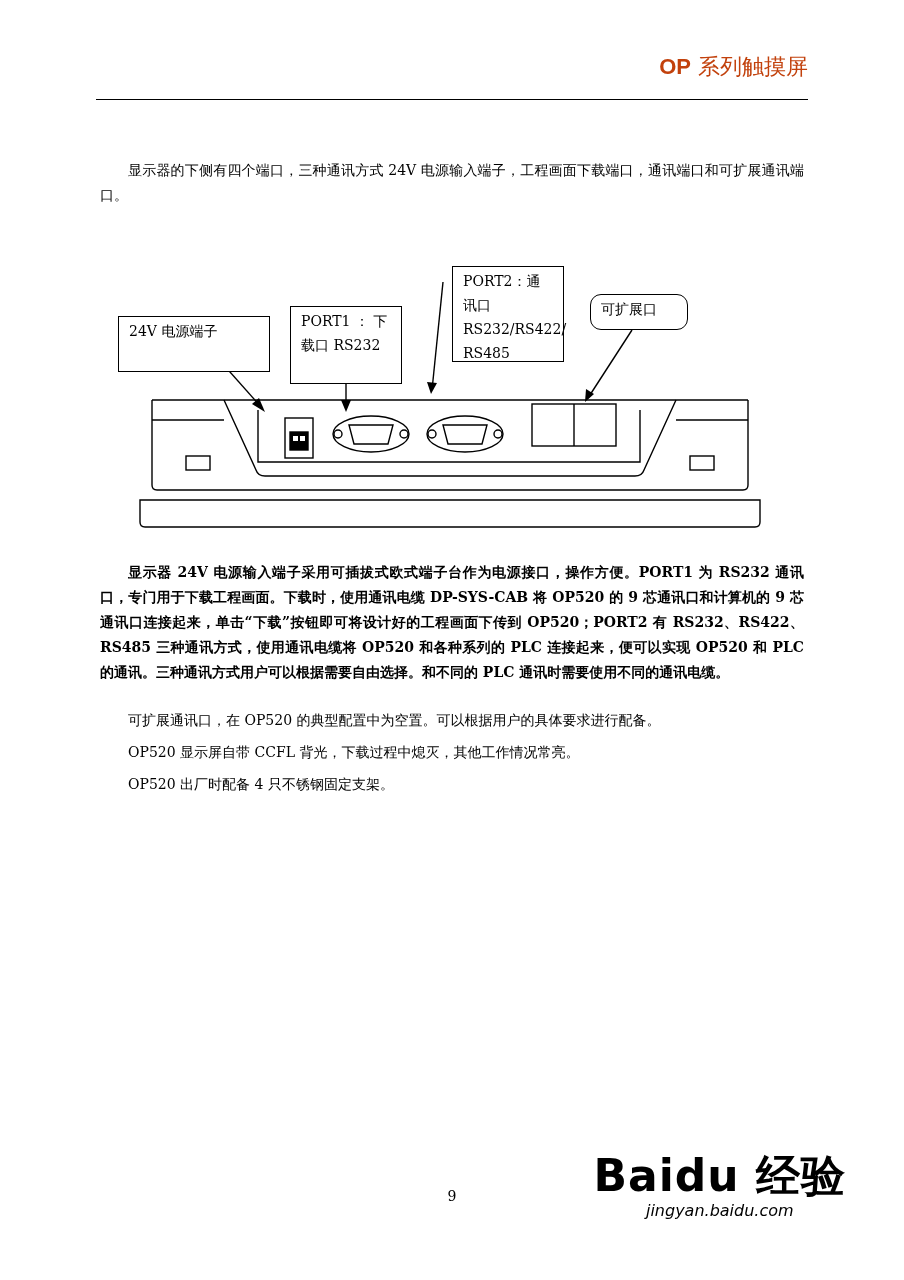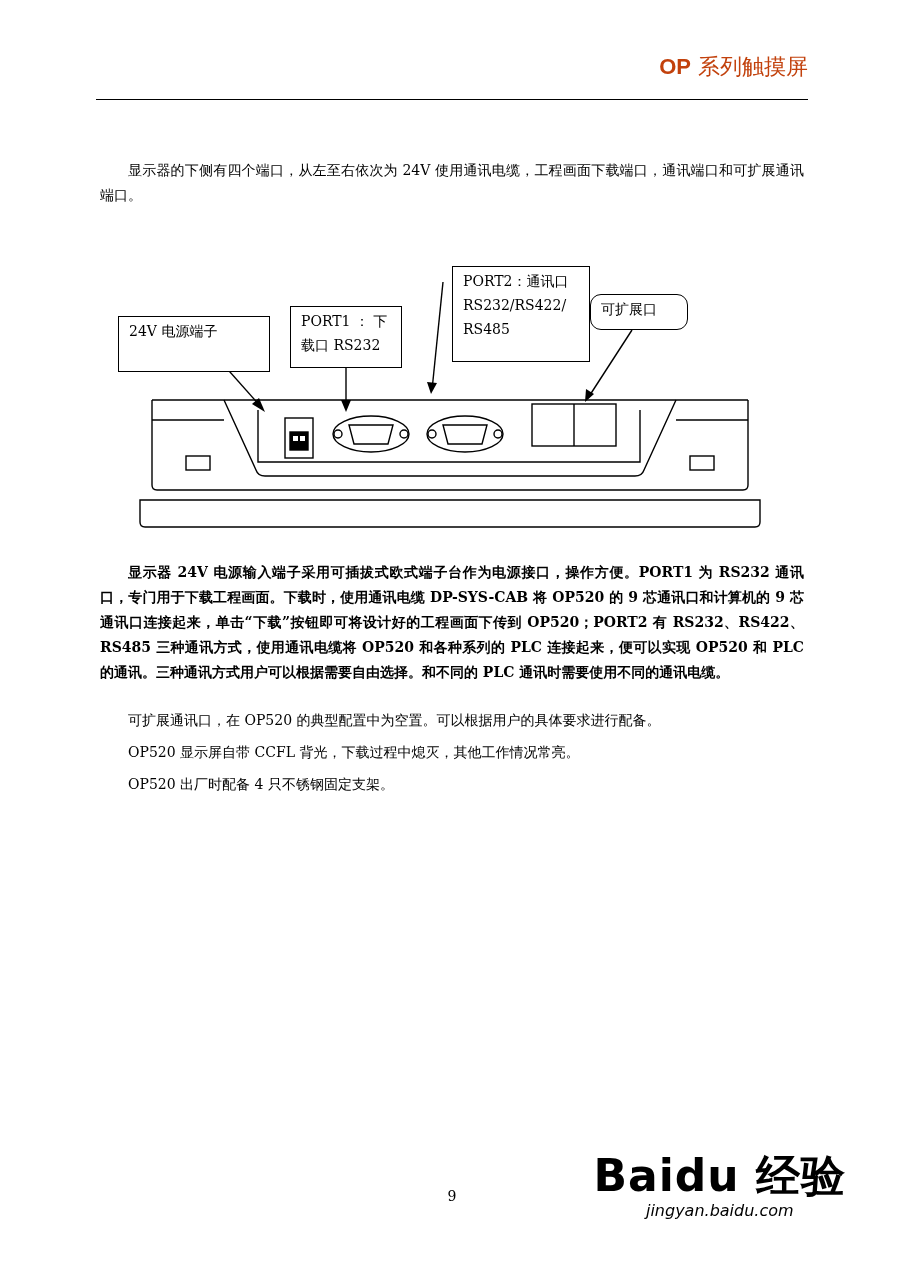--- a/index.html
+++ b/index.html
@@ -20,21 +20,21 @@
   .watermark .wm-url { font-size: 16px; font-style: italic; line-height: 22px; }
 </style>
 </head>
 <body>
 
 <div class="header-title">
   <span class="bold">OP</span><span> 系列触摸屏</span>
 </div>
 <div class="header-rule"></div>
 
-<p class="para" style="top:158px;">显示器的下侧有四个端口，从左至右依次为 24V 使用通讯电缆，工程画面下载端口，通讯端口和可扩展通讯端口。</p>
+<p class="para" style="top:158px;">显示器的下侧有四个端口，三种通讯方式 24V 电源输入端子，工程画面下载端口，通讯端口和可扩展通讯端口。</p>
 
 <svg class="diagram" viewBox="0 0 904 1280" xmlns="http://www.w3.org/2000/svg">
   <g fill="none" stroke="#000" stroke-width="1.4">
 
     <path d="M140 522 L140 500 L760 500 L760 522 Q760 527 755 527 L145 527 Q140 527 140 522 Z"></path>
     <path d="M152 400 L152 485 Q152 490 157 490 L743 490 Q748 490 748 485 L748 400"></path>
     <line x1="152" y1="400" x2="748" y2="400"></line>
     <line x1="152" y1="420" x2="224" y2="420"></line>
     <line x1="676" y1="420" x2="748" y2="420"></line>
 
@@ -75,25 +75,25 @@
     <polygon points="265,412 252,404 259,398"></polygon>
     <polygon points="346,412 341,400 351,400"></polygon>
     <polygon points="431,394 427,382 437,383"></polygon>
     <polygon points="585,402 586,389 594,394"></polygon>
   </g>
 </svg>
 
 <div class="label-box" style="left:118px; top:316px; width:152px; height:56px;">
   <span>24V 电源端子</span>
 </div>
-<div class="label-box" style="left:290px; top:306px; width:112px; height:62px;">
+<div class="label-box" style="left:290px; top:306px; width:112px; height:78px;">
   <div>PORT1 ： 下</div>
   <div>载口 RS232</div>
 </div>
-<div class="label-box" style="left:452px; top:266px; width:138px; height:96px;">
+<div class="label-box" style="left:452px; top:266px; width:112px; height:96px;">
   <div>PORT2：通讯口</div>
   <div>RS232/RS422/</div>
   <div>RS485</div>
 </div>
 <div class="label-box" style="left:590px; top:294px; width:98px; height:36px;border-radius:11px;">
   <span>可扩展口</span>
 </div>
 
 <p class="para" style="top:560px;font-weight:bold;">显示器 24V 电源输入端子采用可插拔式欧式端子台作为电源接口，操作方便。PORT1 为 RS232 通讯口，专门用于下载工程画面。下载时，使用通讯电缆 DP-SYS-CAB 将 OP520 的 9 芯通讯口和计算机的 9 芯通讯口连接起来，单击“下载”按钮即可将设计好的工程画面下传到 OP520；PORT2 有 RS232、RS422、RS485 三种通讯方式，使用通讯电缆将 OP520 和各种系列的 PLC 连接起来，便可以实现 OP520 和 PLC 的通讯。三种通讯方式用户可以根据需要自由选择。和不同的 PLC 通讯时需要使用不同的通讯电缆。</p>
 <p class="para" style="top:708px;">可扩展通讯口，在 OP520 的典型配置中为空置。可以根据用户的具体要求进行配备。</p>

